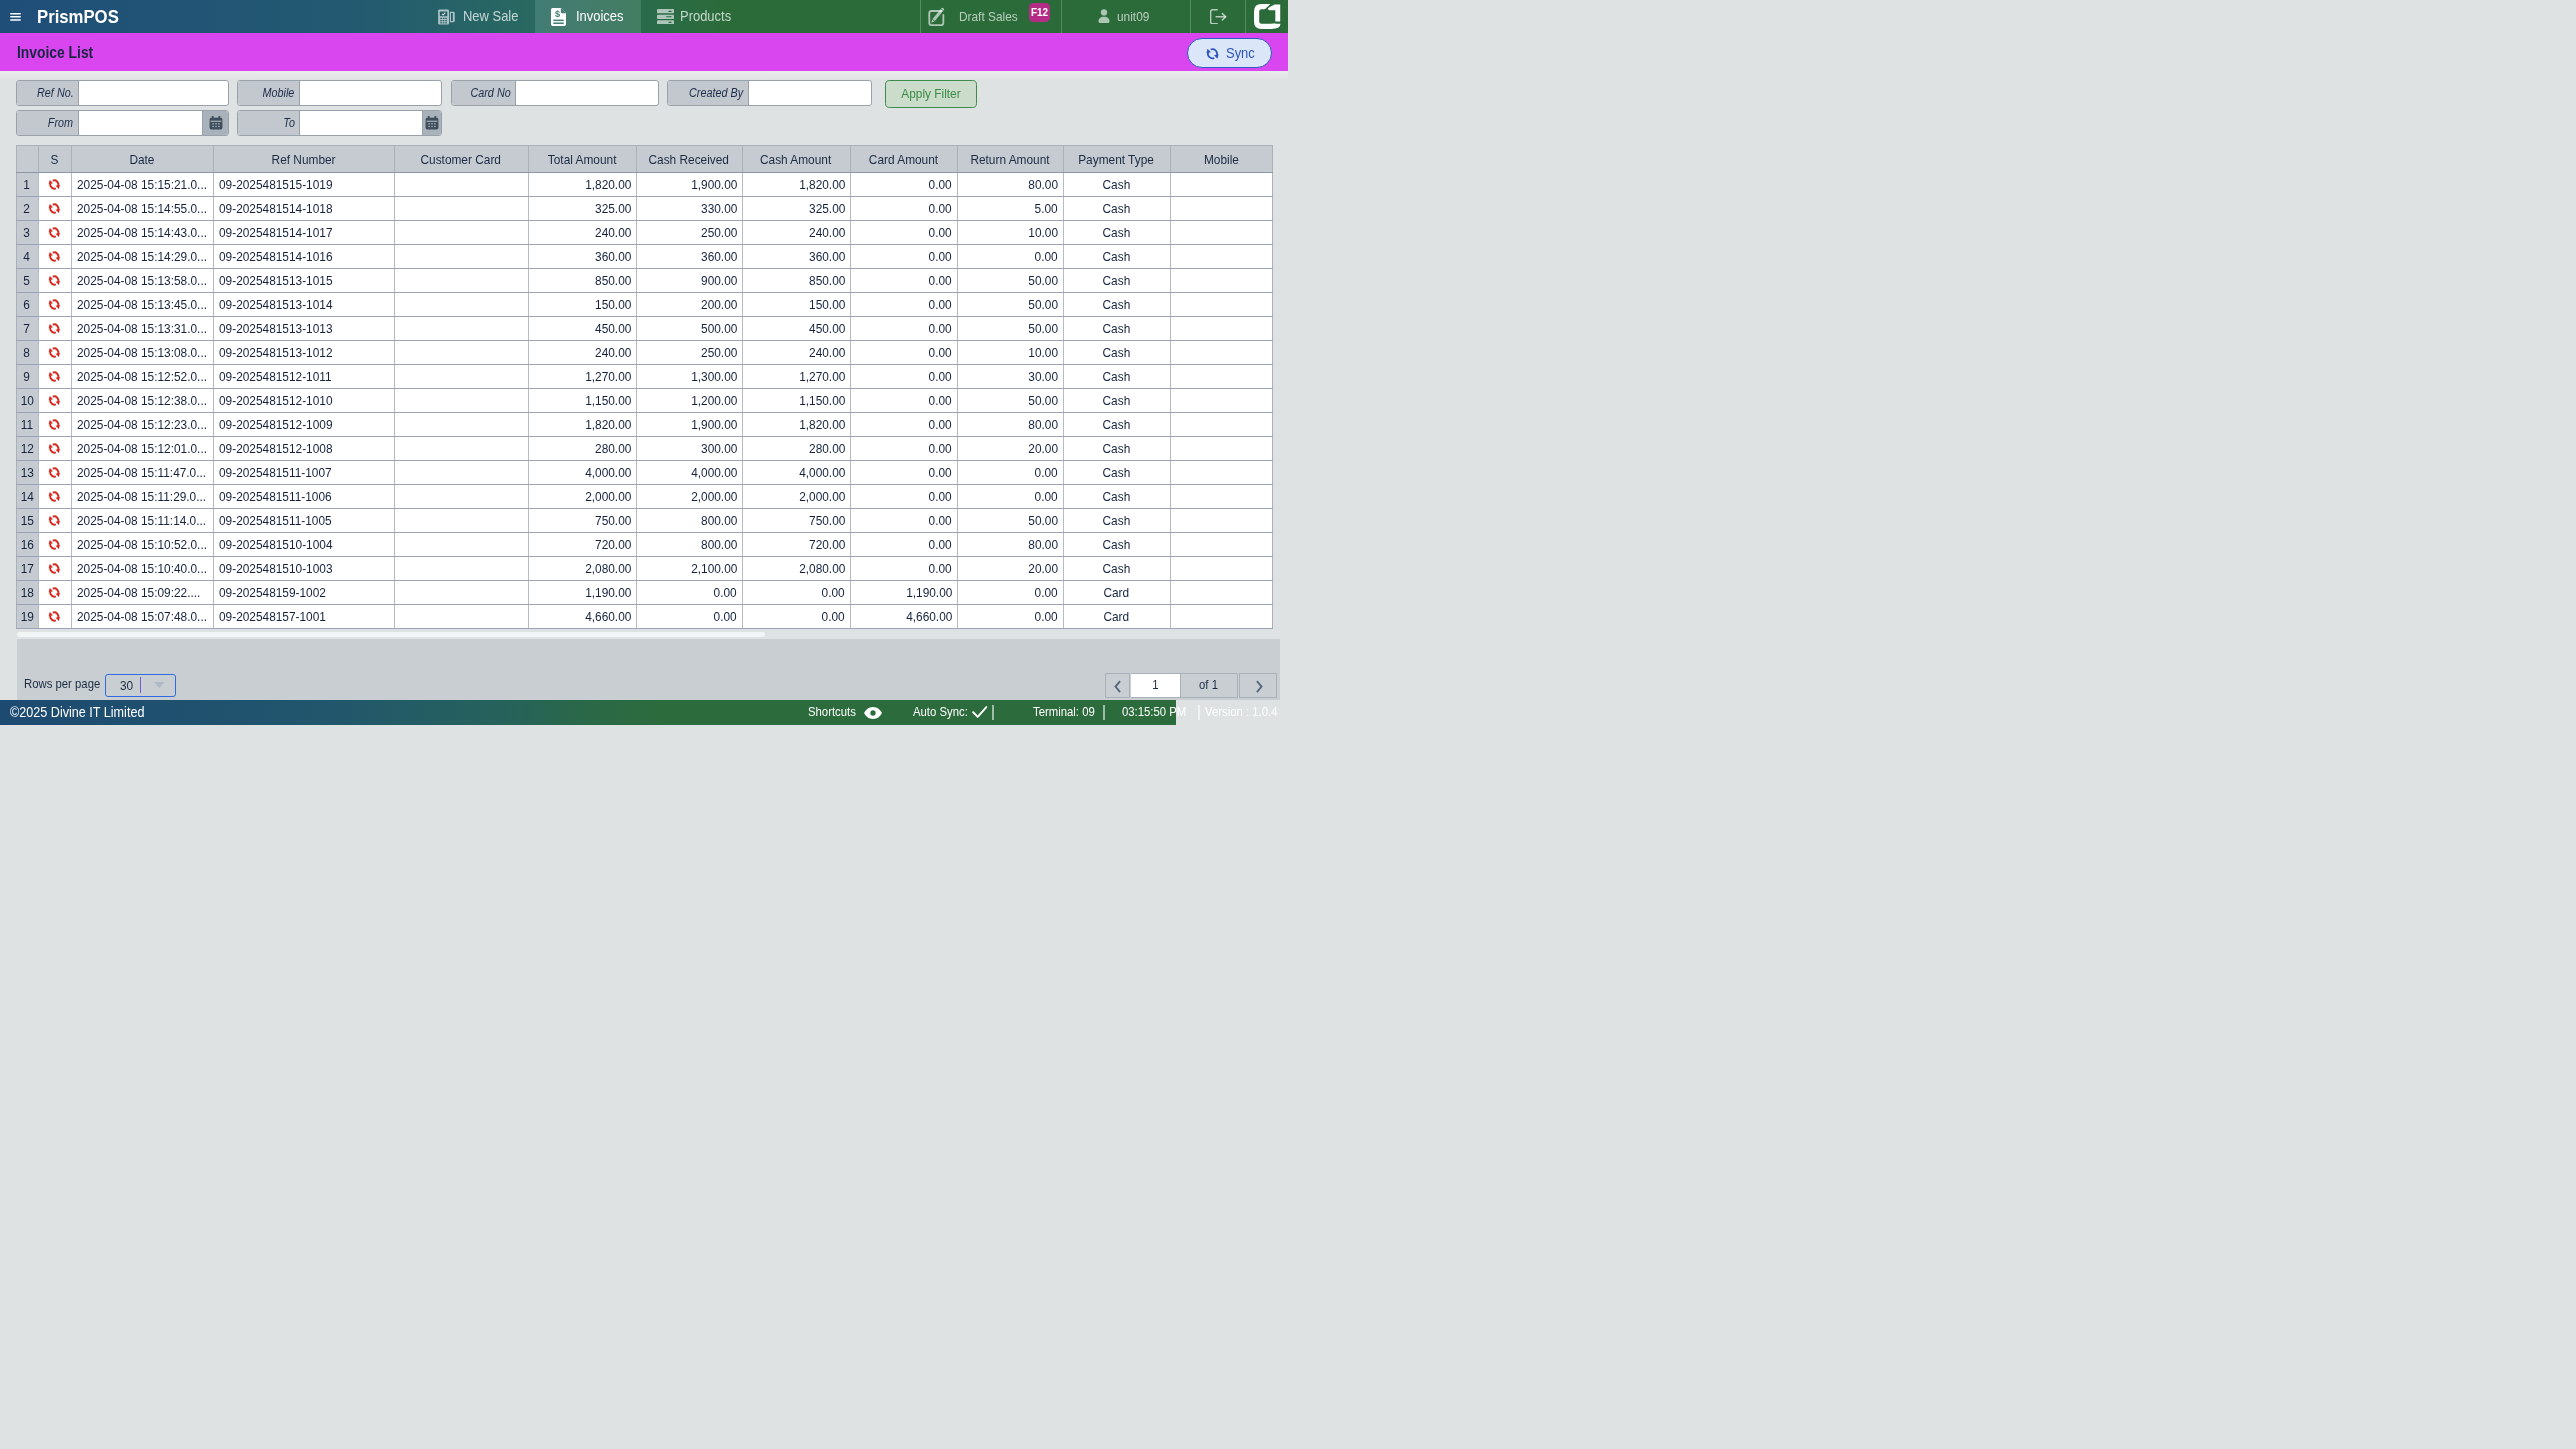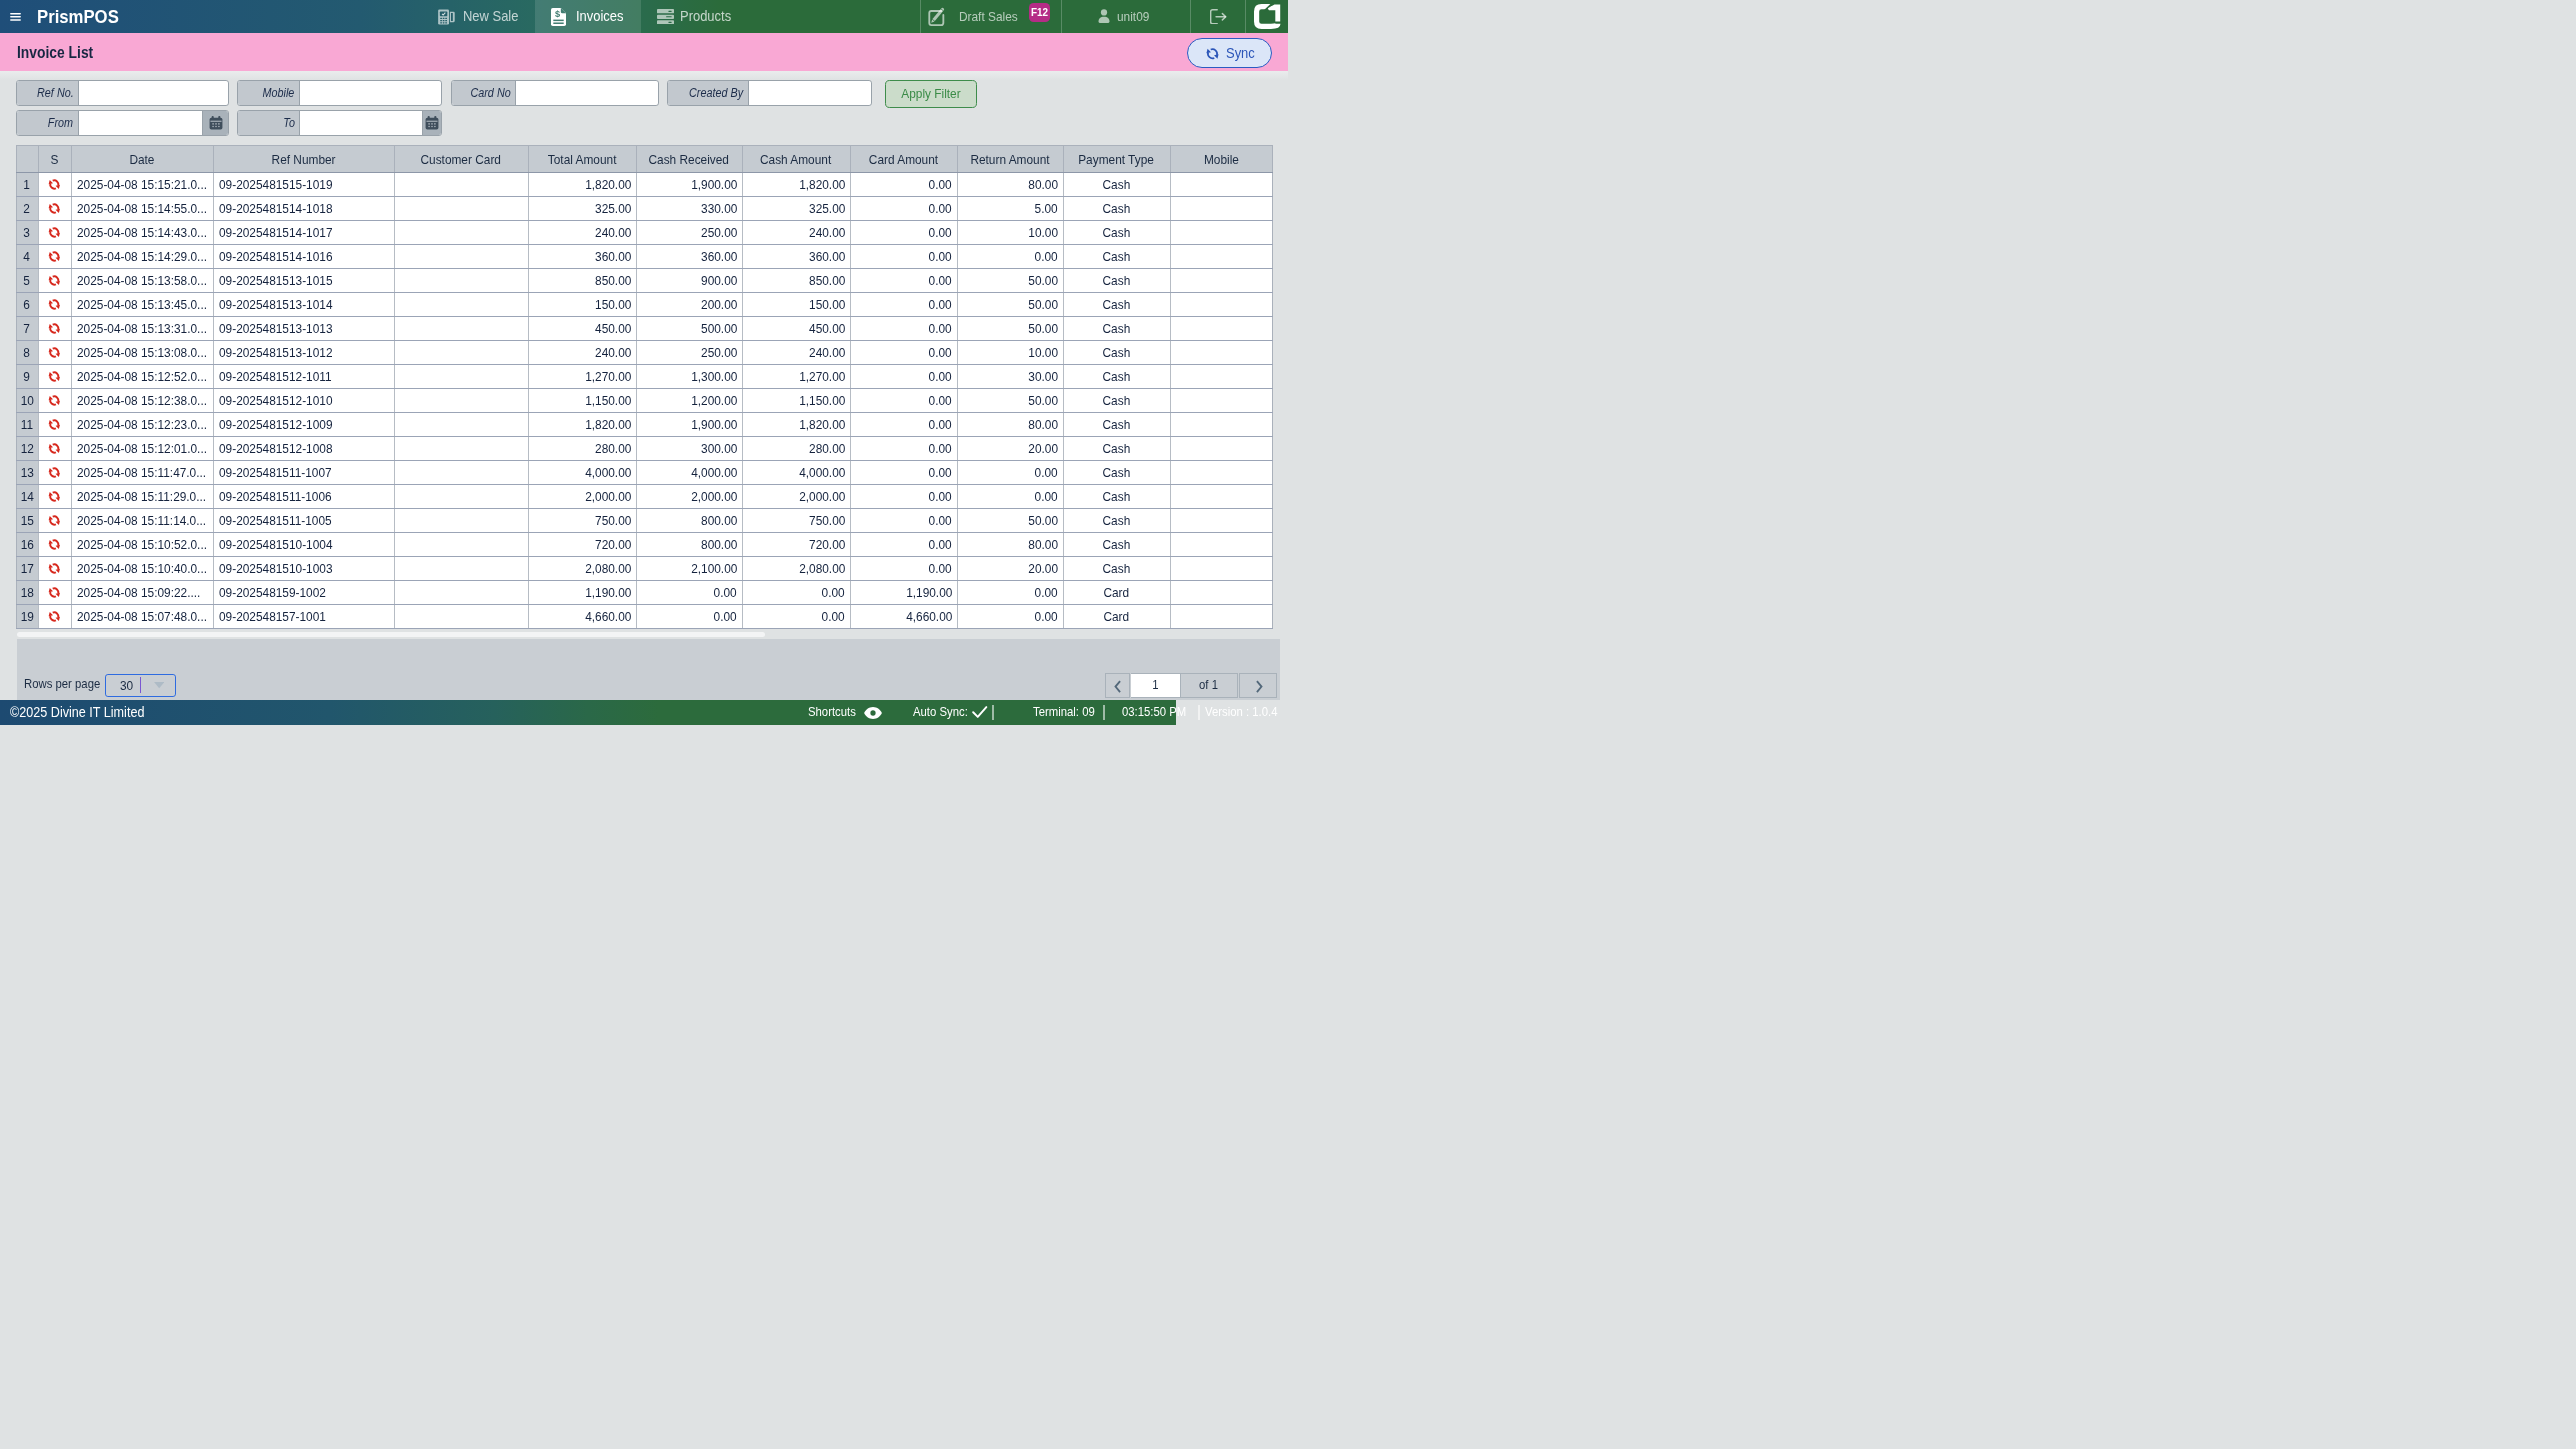--- a/index.html
+++ b/index.html
@@ -17,21 +17,21 @@
 
 #topbar { position:absolute; left:0; top:0; width:1288px; height:33px;
   background:linear-gradient(90deg,#1f4e79 0%,#235a70 28%,#296a60 42%,#2a6b4c 50%,#2b6b3a 56%,#2b6b3a 100%); }
 .vsep { position:absolute; top:0; width:1.2px; height:33px; background:rgba(255,255,255,.22); }
 #brand { position:absolute; left:37px; top:0; height:33px; line-height:33px; font-size:19px; font-weight:bold; color:#fff; }
 .tab { position:absolute; top:0; height:33px; }
 .tabtxt { position:absolute; top:0; height:33px; line-height:33px; font-size:14.4px; color:rgba(255,255,255,.72); }
 .tabtxt.on { color:#fff; }
 
 
-#titlebar { position:absolute; left:0; top:33px; width:1392px; height:39px; background:#f9a8d4;padding-left:16px; }
+#titlebar { position:absolute; left:0; top:33px; width:1392px; height:39px; background:#d946ef;padding-left:16px; }
 #title { position:absolute; left:16.7px; top:0; height:39px; line-height:39px; font-size:16.7px; font-weight:bold; color:#172742; }
 #syncbtn { position:absolute; left:1187px; top:5.2px; width:85px; height:30px; background:#dbe6f8; border:1.2px solid #2b5bc2; border-radius:15px; }
 
 
 .grp { position:absolute; height:26px; border:1.2px solid #99a2aa; border-radius:2.9px; background:#fff; overflow:hidden; }
 .grplbl { position:absolute; left:0; top:0; bottom:0; background:#c2c8ce; color:#1c2c4a; font-size:12px; text-align:right; border-right:1.2px solid #99a2aa;font-style:italic; }
 .grplbl > span { position:absolute; right:4.6px; top:50%; transform:translateY(-50%) scaleX(.9); transform-origin:100% 50%; white-space:nowrap; }
 .calbtn { position:absolute; right:0; top:0; bottom:0; background:#a9b2ba; border-left:1.2px solid #99a2aa; }
 .calbtn svg { position:absolute; left:50%; top:50%; transform:translate(-50%,-50%); }
 #applybtn { position:absolute; left:885px; top:80px; width:92px; height:28px; background:#cbdcca; border:1.2px solid #3e8c4b; border-radius:4.6px; color:#3a8b47; font-size:13.2px; text-align:center; line-height:26px; }

